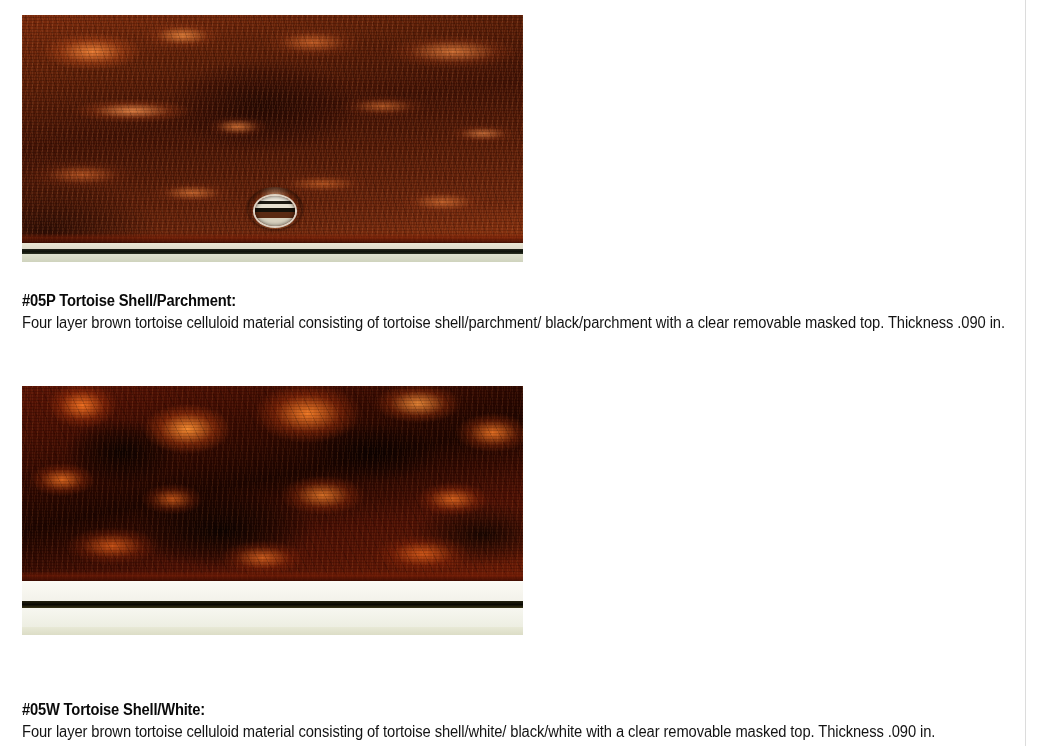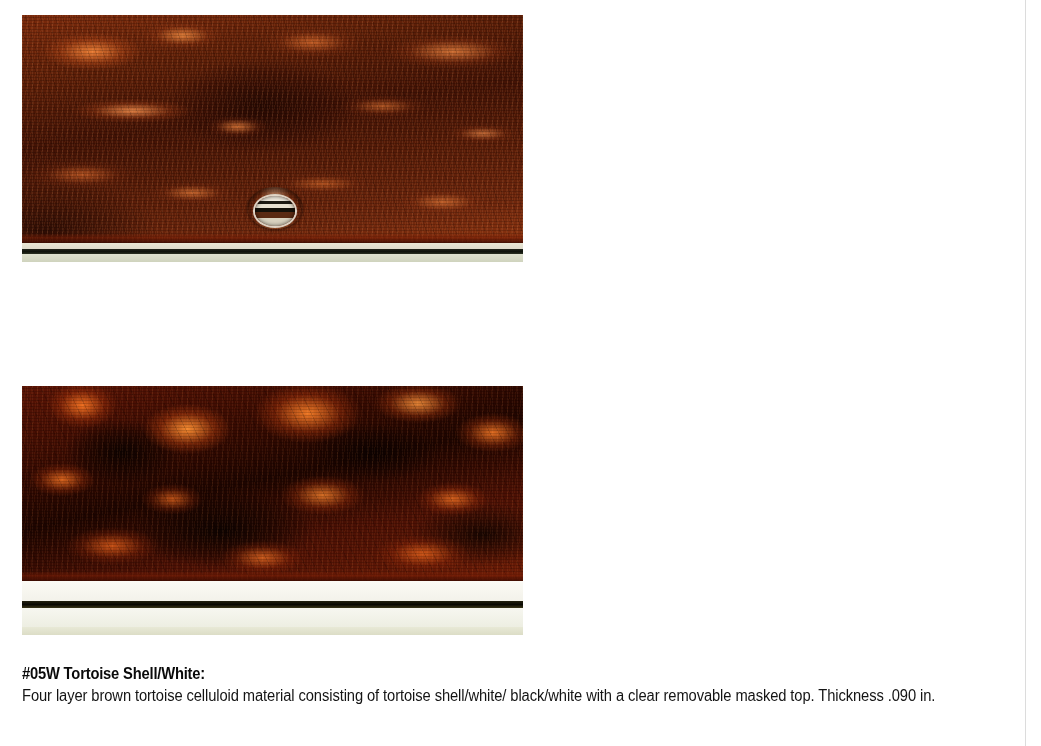--- a/index.html
+++ b/index.html
@@ -237,21 +237,21 @@
   .fade-1 { top: 218px; }
   .fade-2 { top: 185px; }
 
   
   .caption {
     position: absolute;
     left: 22px;
     width: 975px;
   }
   .cap-1 { top: 290px; }
-  .cap-2 { top: 663px; }
+  .cap-2 { top: 699px; }
 
   .product-title {
     font-family: "Liberation Sans Narrow", "Liberation Sans", sans-serif;
     font-weight: bold;
     font-size: 16px;
     line-height: 21px;
     letter-spacing: -0.2px;
     color: #0a0a0a;
     margin: 0 0 1px 0;
     transform: scaleX(0.92);
@@ -296,20 +296,24 @@
       <div class="edge-stack stack-1">
         <div class="lam lam-parch-top"></div>
         <div class="lam lam-black"></div>
         <div class="lam lam-parch-bot"></div>
       </div>
 
     </div>
 
   </div>
 
+  <div class="caption cap-1">
+    <p class="product-title">#05P Tortoise Shell/Parchment:</p>
+    <p class="product-desc">Four layer brown tortoise celluloid material consisting of tortoise shell/parchment/ black/parchment with a clear removable masked top. Thickness .090 in.</p>
+  </div>
 
   <div class="product-block block-2">
 
     <div class="sample-photo photo-2">
 
       <div class="shell-face shell-2">
         <div class="base"></div>
         <div class="streaks"></div>
         <div class="grain"></div>
       </div>

